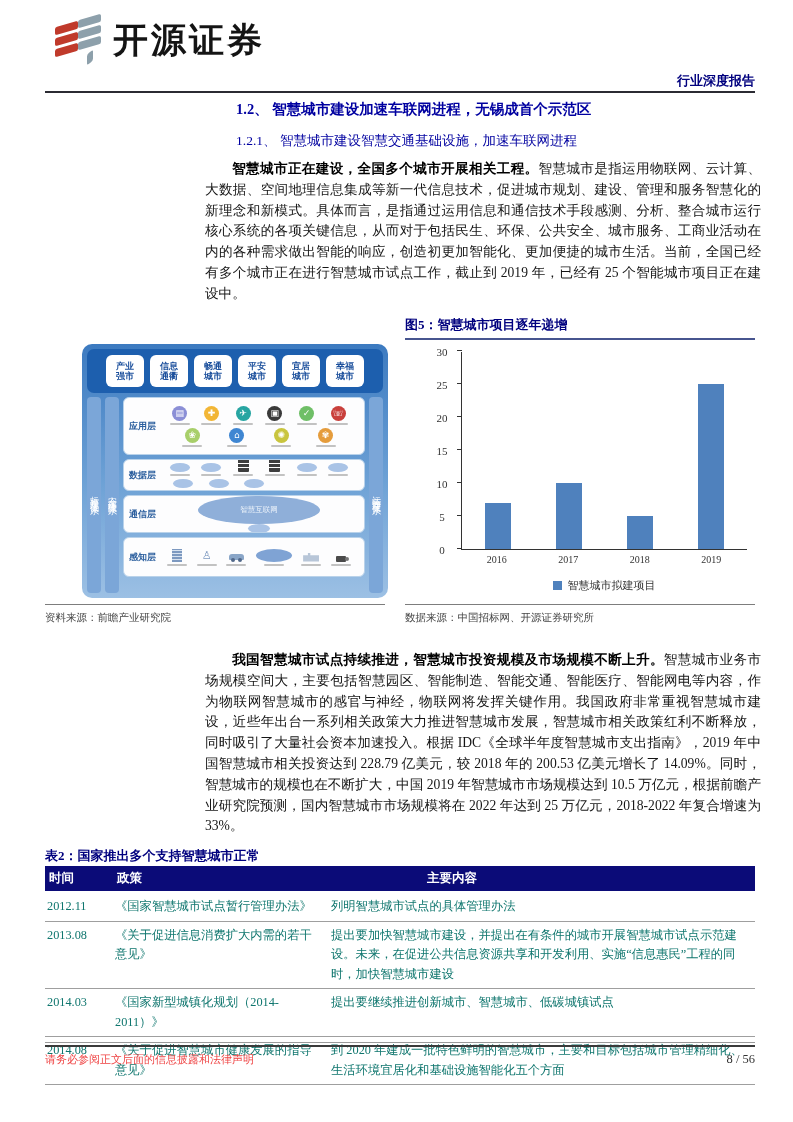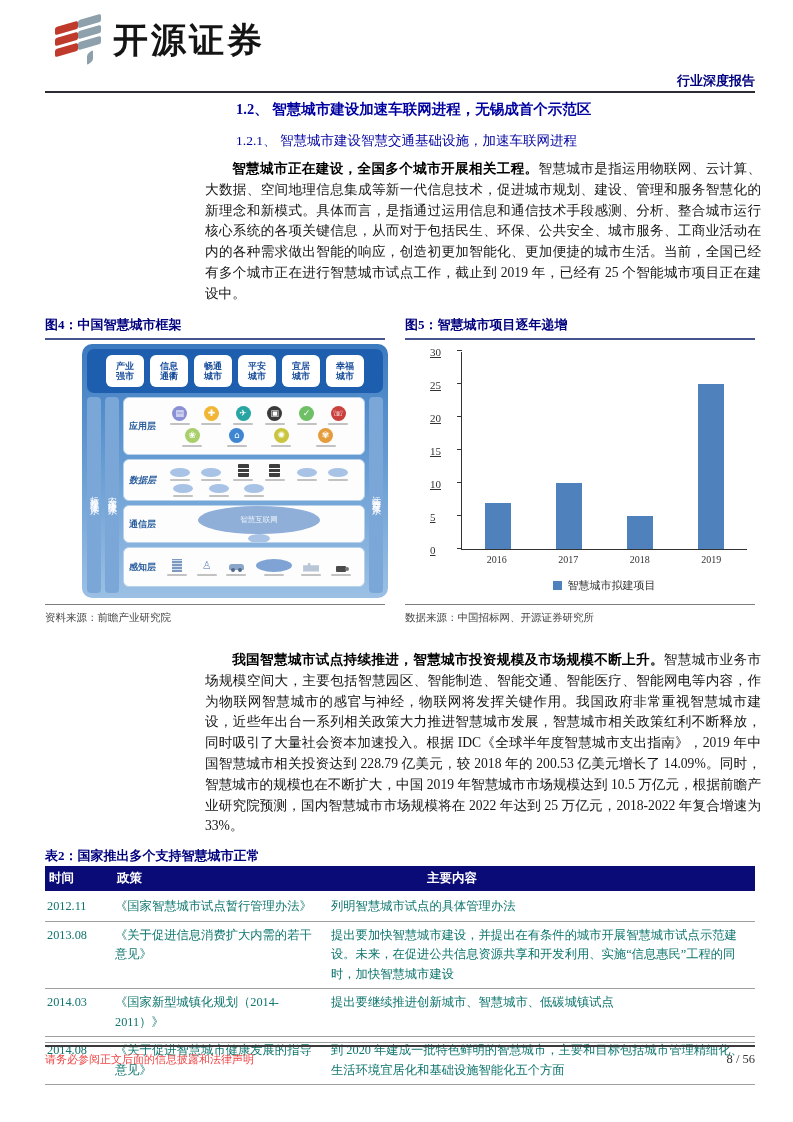--- a/index.html
+++ b/index.html
@@ -68,21 +68,21 @@
   .hubellipse { width:36px; height:13px; background:#7fa3d4; border-radius:50%; }
   .factory { width:16px; height:9px; background:#b8c6d8; clip-path:polygon(0 100%,0 30%,30% 30%,30% 0,45% 0,45% 30%,100% 30%,100% 100%); }
   .camera { position:relative; width:10px; height:6px; background:#4a4a4a; border-radius:1px; }
   .camera .lens { position:absolute; right:-3px; top:1px; width:4px; height:4px; border-radius:50%; background:#777; }
   
   .chart { position:absolute; left:405px; top:344px; width:350px; height:256px; font-size:11px; color:#333; }
   .plot { position:absolute; left:56px; top:8px; width:286px; height:198px; border-left:1.3px solid #333; border-bottom:1.3px solid #333; }
   .bars { position:absolute; left:0; right:0; bottom:0; top:0; display:flex; }
   .bar-slot { flex:1; display:flex; align-items:flex-end; justify-content:center; }
   .bar { width:26px; }
-  .ytick-label { position:absolute; right:100%; margin-right:8px; width:24px; text-align:left;text-decoration:underline; }
+  .ytick-label { position:absolute; right:100%; margin-right:8px; width:24px; text-align:center; }
   .ytick-mark { position:absolute; left:-5px; width:5px; border-top:1px solid #333; }
   .xlabels { position:absolute; left:56px; top:210px; width:286px; display:flex; }
   .xlabel { flex:1; text-align:center; font-size:10px; }
   .legend { position:absolute; left:56px; top:234px; width:286px; display:flex; justify-content:center; align-items:center; gap:6px; font-size:11px; }
   .legend-swatch { width:9px; height:9px; }
   
   .tbl-title { position:absolute; top:847px; left:45px; font-size:13px; font-weight:bold; color:#00007e; }
   .ptable { position:absolute; top:866px; left:45px; width:710px; border-collapse:collapse; font-size:12.3px; }
   .ptable th { background:#0b0b78; color:#fff; font-weight:bold; text-align:left; padding:4px 4px; font-size:12.5px;
                font-family:"Liberation Sans","DejaVu Sans",sans-serif; }
@@ -115,21 +115,20 @@
     <div class="brand-text">开源证券</div>
   </div>
   <div class="report-type">行业深度报告</div>
   <div class="header-rule"></div>
 
   <div class="h12">1.2、 智慧城市建设加速车联网进程，无锡成首个示范区</div>
   <div class="h121">1.2.1、 智慧城市建设智慧交通基础设施，加速车联网进程</div>
 
   <div class="para para1"><b>智慧城市正在建设，全国多个城市开展相关工程。</b><span>智慧城市是指运用物联网、云计算、大数据、空间地理信息集成等新一代信息技术，促进城市规划、建设、管理和服务智慧化的新理念和新模式。具体而言，是指通过运用信息和通信技术手段感测、分析、整合城市运行核心系统的各项关键信息，从而对于包括民生、环保、公共安全、城市服务、工商业活动在内的各种需求做出智能的响应，创造初更加智能化、更加便捷的城市生活。当前，全国已经有多个城市正在进行智慧城市试点工作，截止到 2019 年，已经有 25 个智能城市项目正在建设中。</span></div>
 
-  <div class="figcap figcapL">图4：中国智慧城市框架</div>
   <div class="figcap figcapR">图5：智慧城市项目逐年递增</div>
 
   <div class="dg">
     <div class="dg-top" id="dg-goals">
         <div class="goal">产业
 强市</div>
         <div class="goal">信息
 通衢</div>
         <div class="goal">畅通
 城市</div>
@@ -188,21 +187,21 @@
                   <div class="circ" style="background: rgb(201, 197, 62);">✺</div>
                   <div class="lblbar"></div>
                 </div>
                 <div class="iconw">
                   <div class="circ" style="background: rgb(229, 156, 60);">✾</div>
                   <div class="lblbar"></div>
                 </div>
               </div>
             </div>
           </div>
-          <div class="card" style="height: 42px; font-style: italic;">
+          <div class="card" style="height: 32px;">
             <div class="card-label">数据层</div>
             <div class="card-body">
               <div class="icon-row">
                 <div class="iconw">
                   <div class="cloud" style="width: 20px; height: 9px;"></div>
                   <div class="lblbar"></div>
                 </div>
                 <div class="iconw">
                   <div class="cloud" style="width: 20px; height: 9px;"></div>
                   <div class="lblbar"></div>

